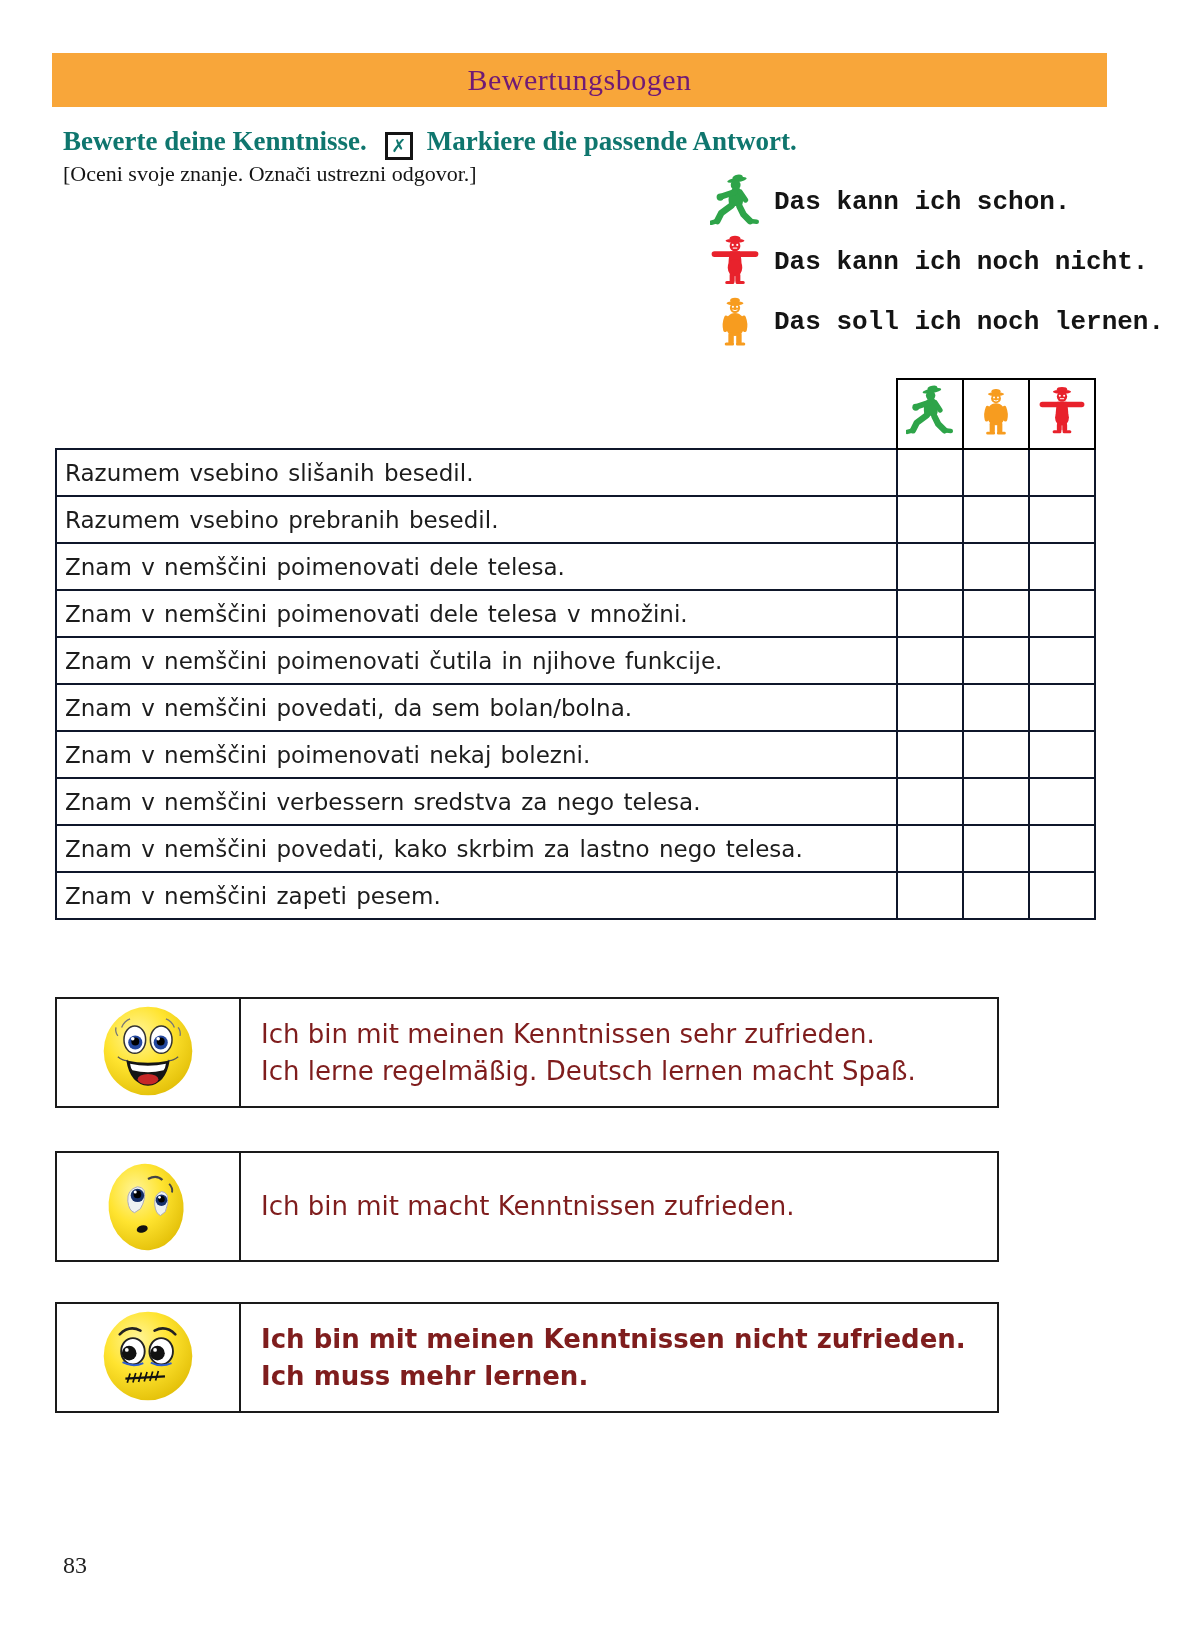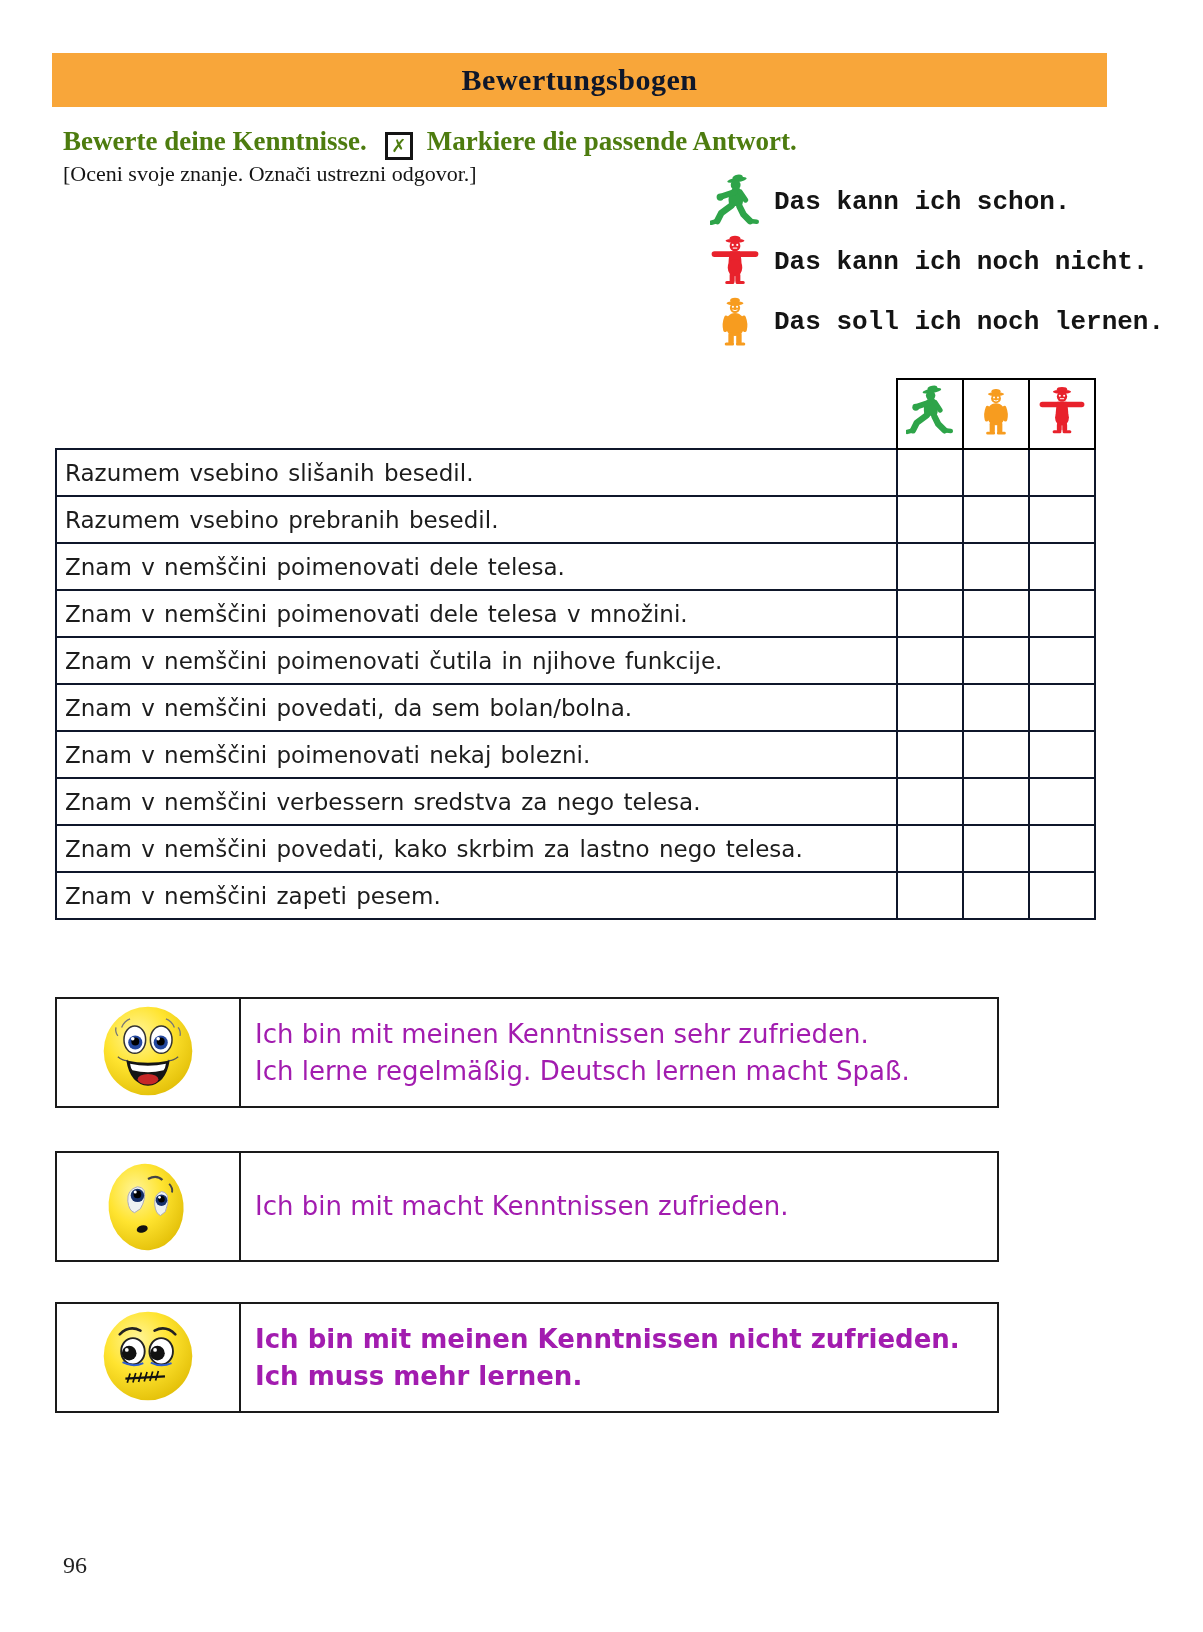--- a/index.html
+++ b/index.html
@@ -7,27 +7,27 @@
     position:relative; width:1203px; height:1632px; background:#ffffff;
     font-family:"Liberation Serif", serif; color:#1a1a1a; overflow:hidden;
   }
 
   
   .titlebar {
     position:absolute; left:52px; top:53px; width:1055px; height:54px;
     background:#F8A63A; display:flex; align-items:center; justify-content:center;
   }
   .titlebar .title {
-    font-size:30px; font-weight:bold; color:#0f172a; letter-spacing:0.5px;
+    font-size:30px; font-weight:normal; color:#701a75; letter-spacing:0.5px;
   }
 
   
   .instr {
     position:absolute; left:63px; top:126px; font-size:27px; font-weight:bold;
-    color:#4d7c0f; white-space:nowrap;
+    color:#0f766e; white-space:nowrap;
   }
   .cbx {
     display:inline-flex; align-items:center; justify-content:center;
     width:22px; height:22px; border:3px solid #141414; margin:0 14px 0 18px;
     font-size:18px; font-weight:bold; vertical-align:-2px; line-height:1;
     font-family:"DejaVu Sans", sans-serif;
   }
   .instr-sl {
     position:absolute; left:63px; top:161px; font-size:22px; font-weight:normal;
     color:#141414; white-space:nowrap;
@@ -66,22 +66,22 @@
   .fbox {
     position:absolute; left:55px; width:940px; height:107px;
     border:2px solid #1a1a1a; display:flex; background:#fff;
   }
   .fbox-icon-cell {
     width:182px; flex:0 0 182px; border-right:2px solid #1a1a1a;
     display:flex; align-items:center; justify-content:center;
   }
   .fbox-text {
     flex:1; display:flex; flex-direction:column; justify-content:center;
-    padding-left:14px; font-family:"DejaVu Sans", sans-serif;
-    font-size:26px; color:#a21caf; line-height:37px; white-space:nowrap;
+    padding-left:20px; font-family:"DejaVu Sans", sans-serif;
+    font-size:26px; color:#7f1d1d; line-height:37px; white-space:nowrap;
   }
   .fbox-1 { top:997px; }
   .fbox-2 { top:1151px; }
   .fbox-3 { top:1302px;font-weight:bold; }
 
   
   .pageno {
     position:absolute; left:63px; top:1552px; font-size:24px; color:#222;
   }
 
@@ -359,15 +359,15 @@
             <use href="#sym-zipped"></use>
           </svg>
       </span>
     </div>
     <div class="fbox-text">
       <div>Ich bin mit meinen Kenntnissen nicht zufrieden.</div>
       <div>Ich muss mehr lernen.</div>
     </div>
   </div>
 
-  <div class="pageno">96</div>
+  <div class="pageno">83</div>
 
 </div>
 
 </body></html>

